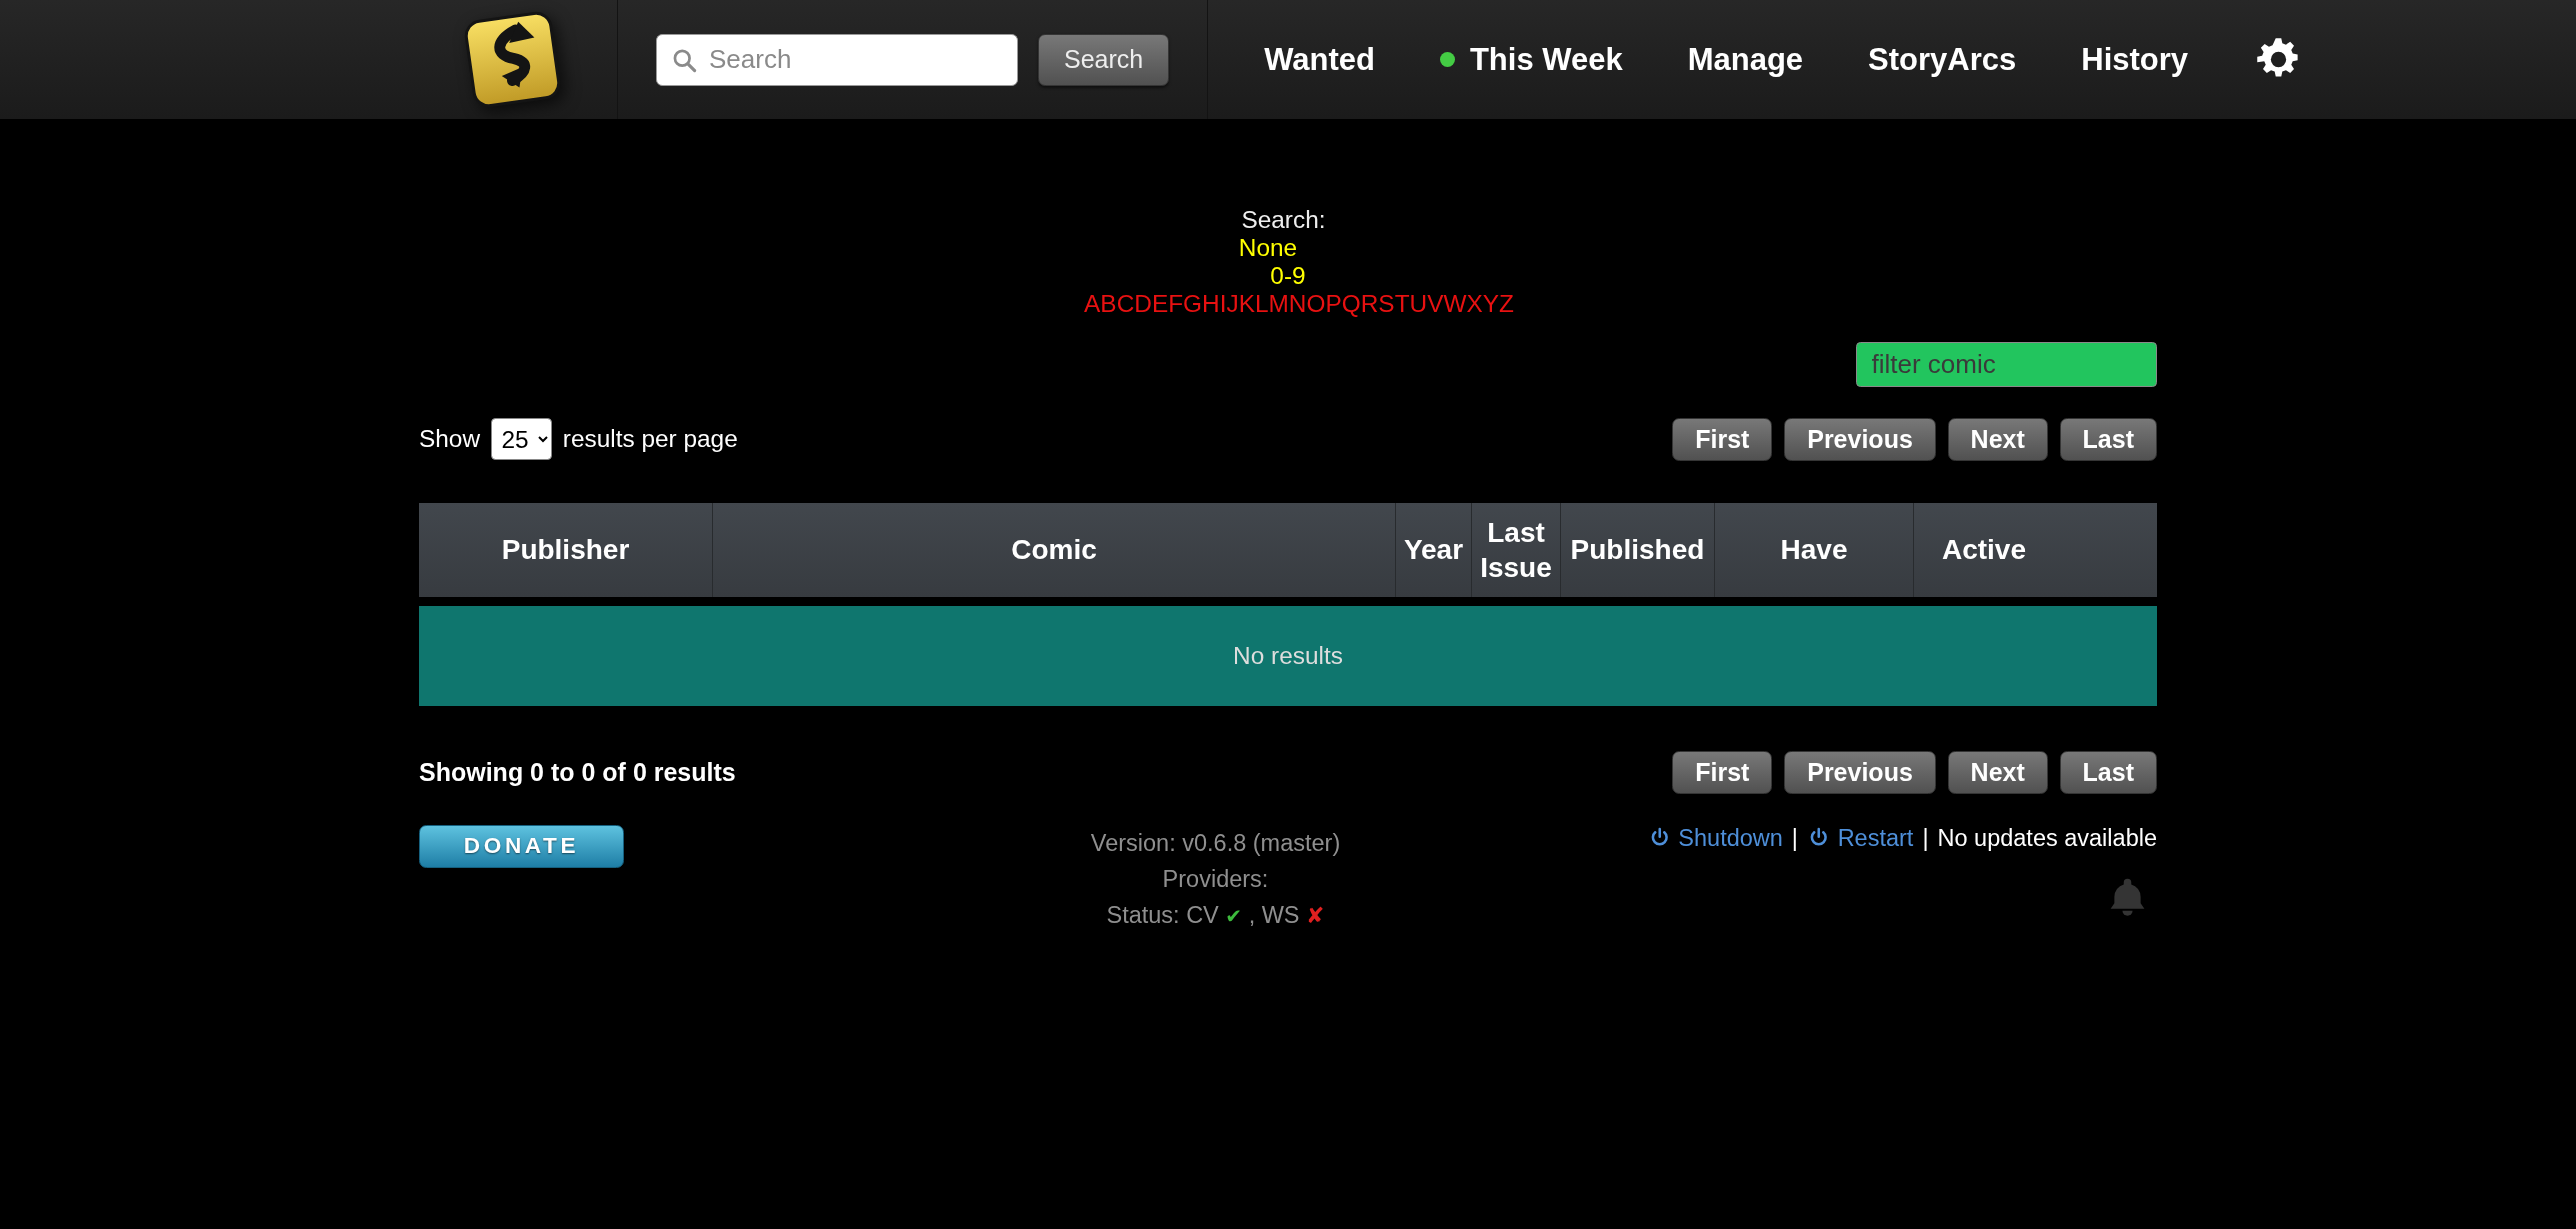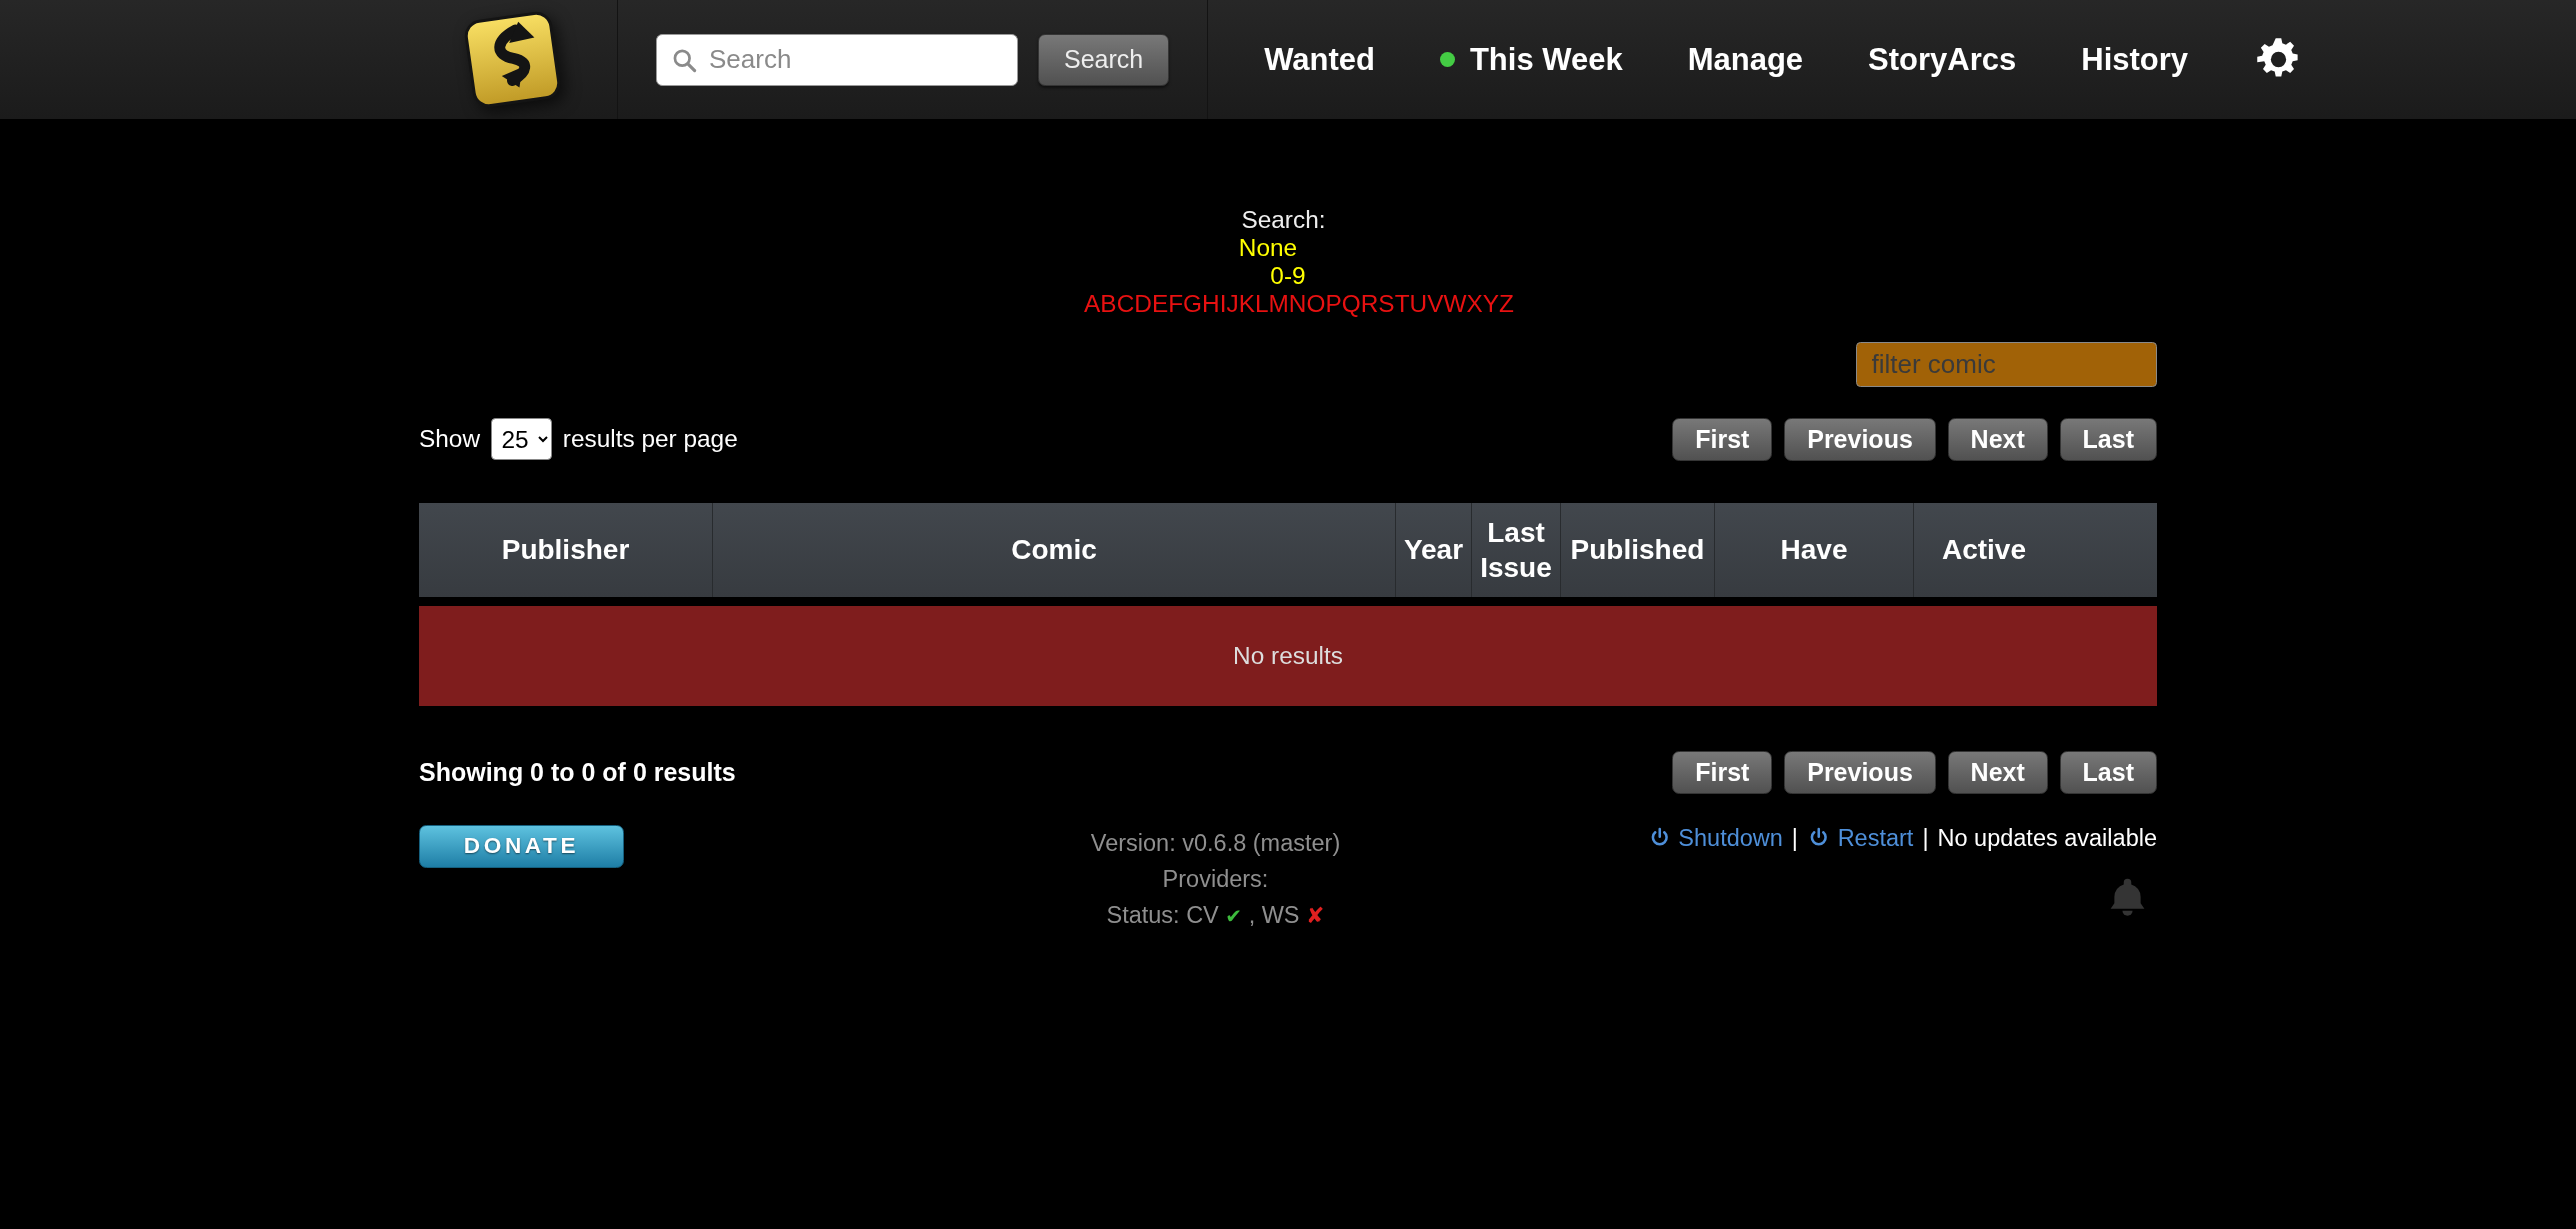--- a/index.html
+++ b/index.html
@@ -24,35 +24,35 @@
   .container { width:1738px; margin:0 auto; position:relative; }
 
   .alpha-row { margin-top:87px; display:flex; align-items:center; font-size:24.4px;flex-direction:column; }
   .alpha-label { color:#eee; margin-right:9px; }
   .alpha-none { color:#ffff00; cursor:pointer; margin-right:40px; }
   .alpha-digits { color:#ffff00; cursor:pointer; }
   .alpha-letters { display:flex; flex:1; margin-left:22px; }
   .letter { flex:1; text-align:center; color:#e81111; cursor:pointer; }
 
   .filter-row { margin-top:23.5px; display:flex; justify-content:flex-end; }
-  .filter-input { width:301px; height:45px; border:0.9px solid #8a8a8a; border-radius:4.5px; background:#a16207; font-size:26px; padding:0 14.5px; font-family:inherit; color:#222; }
+  .filter-input { width:301px; height:45px; border:0.9px solid #8a8a8a; border-radius:4.5px; background:#22c55e; font-size:26px; padding:0 14.5px; font-family:inherit; color:#222; }
   .filter-input::placeholder { color:#3a3a3a; }
 
   .controls-row { margin-top:31px; display:flex; justify-content:space-between; align-items:center; }
   .show-group { color:#fff; font-size:24.4px; display:flex; align-items:center; }
   .show-group select { margin:0 11px; height:42px; font-size:24.4px; font-family:inherit; border-radius:4.5px; padding:0 5.4px; background:#fff; color:#000; border:0.9px solid #888; }
   .pagination { display:flex; gap:11.8px; }
   .pgbtn { height:43px; padding:0 22px; font-weight:bold; }
 
   
   .table { margin-top:42px; }
   .table-header { display:grid; grid-template-columns:294px 683px 76px 89px 154px 199px 140px auto; background:linear-gradient(#42474d,#373b40); }
   .th { min-height:94px; display:flex; align-items:center; justify-content:center; text-align:center; color:#fff; font-size:28px; font-weight:bold; border-right:1.8px solid #282b2e; padding:7.2px 5.4px; line-height:1.25; cursor:pointer; }
   .th:last-child { border-right:none; }
-  .table-empty { margin-top:9px; background:#7f1d1d; height:100px; display:flex; align-items:center; justify-content:center; color:#ddd; font-size:24.4px; }
+  .table-empty { margin-top:9px; background:#0f766e; height:100px; display:flex; align-items:center; justify-content:center; color:#ddd; font-size:24.4px; }
 
   .summary-row { margin-top:45px; display:flex; justify-content:space-between; align-items:center; }
   .summary-text { color:#fff; font-size:25px; font-weight:bold; }
 
   
   .footer { margin-top:31px; display:grid; grid-template-columns:434px 1fr 579px; align-items:start; }
   .donate-btn { width:205px; height:43px; border-radius:7.2px; background:linear-gradient(#5ec2df,#1e7ea6); border:0.9px solid #15607f; color:#fff; font-weight:bold; font-size:22.6px; letter-spacing:3.6px; font-family:inherit; cursor:pointer; text-shadow:0 0.9px 1.8px rgba(0,0,0,.5); }
   .version-block { text-align:center; color:#8f8f8f; font-size:23.5px; line-height:1.55; }
   .status-check { color:#3dbb3d; font-size:20px; }
   .status-cross { color:#e02020; font-size:22px; font-weight:bold; }

